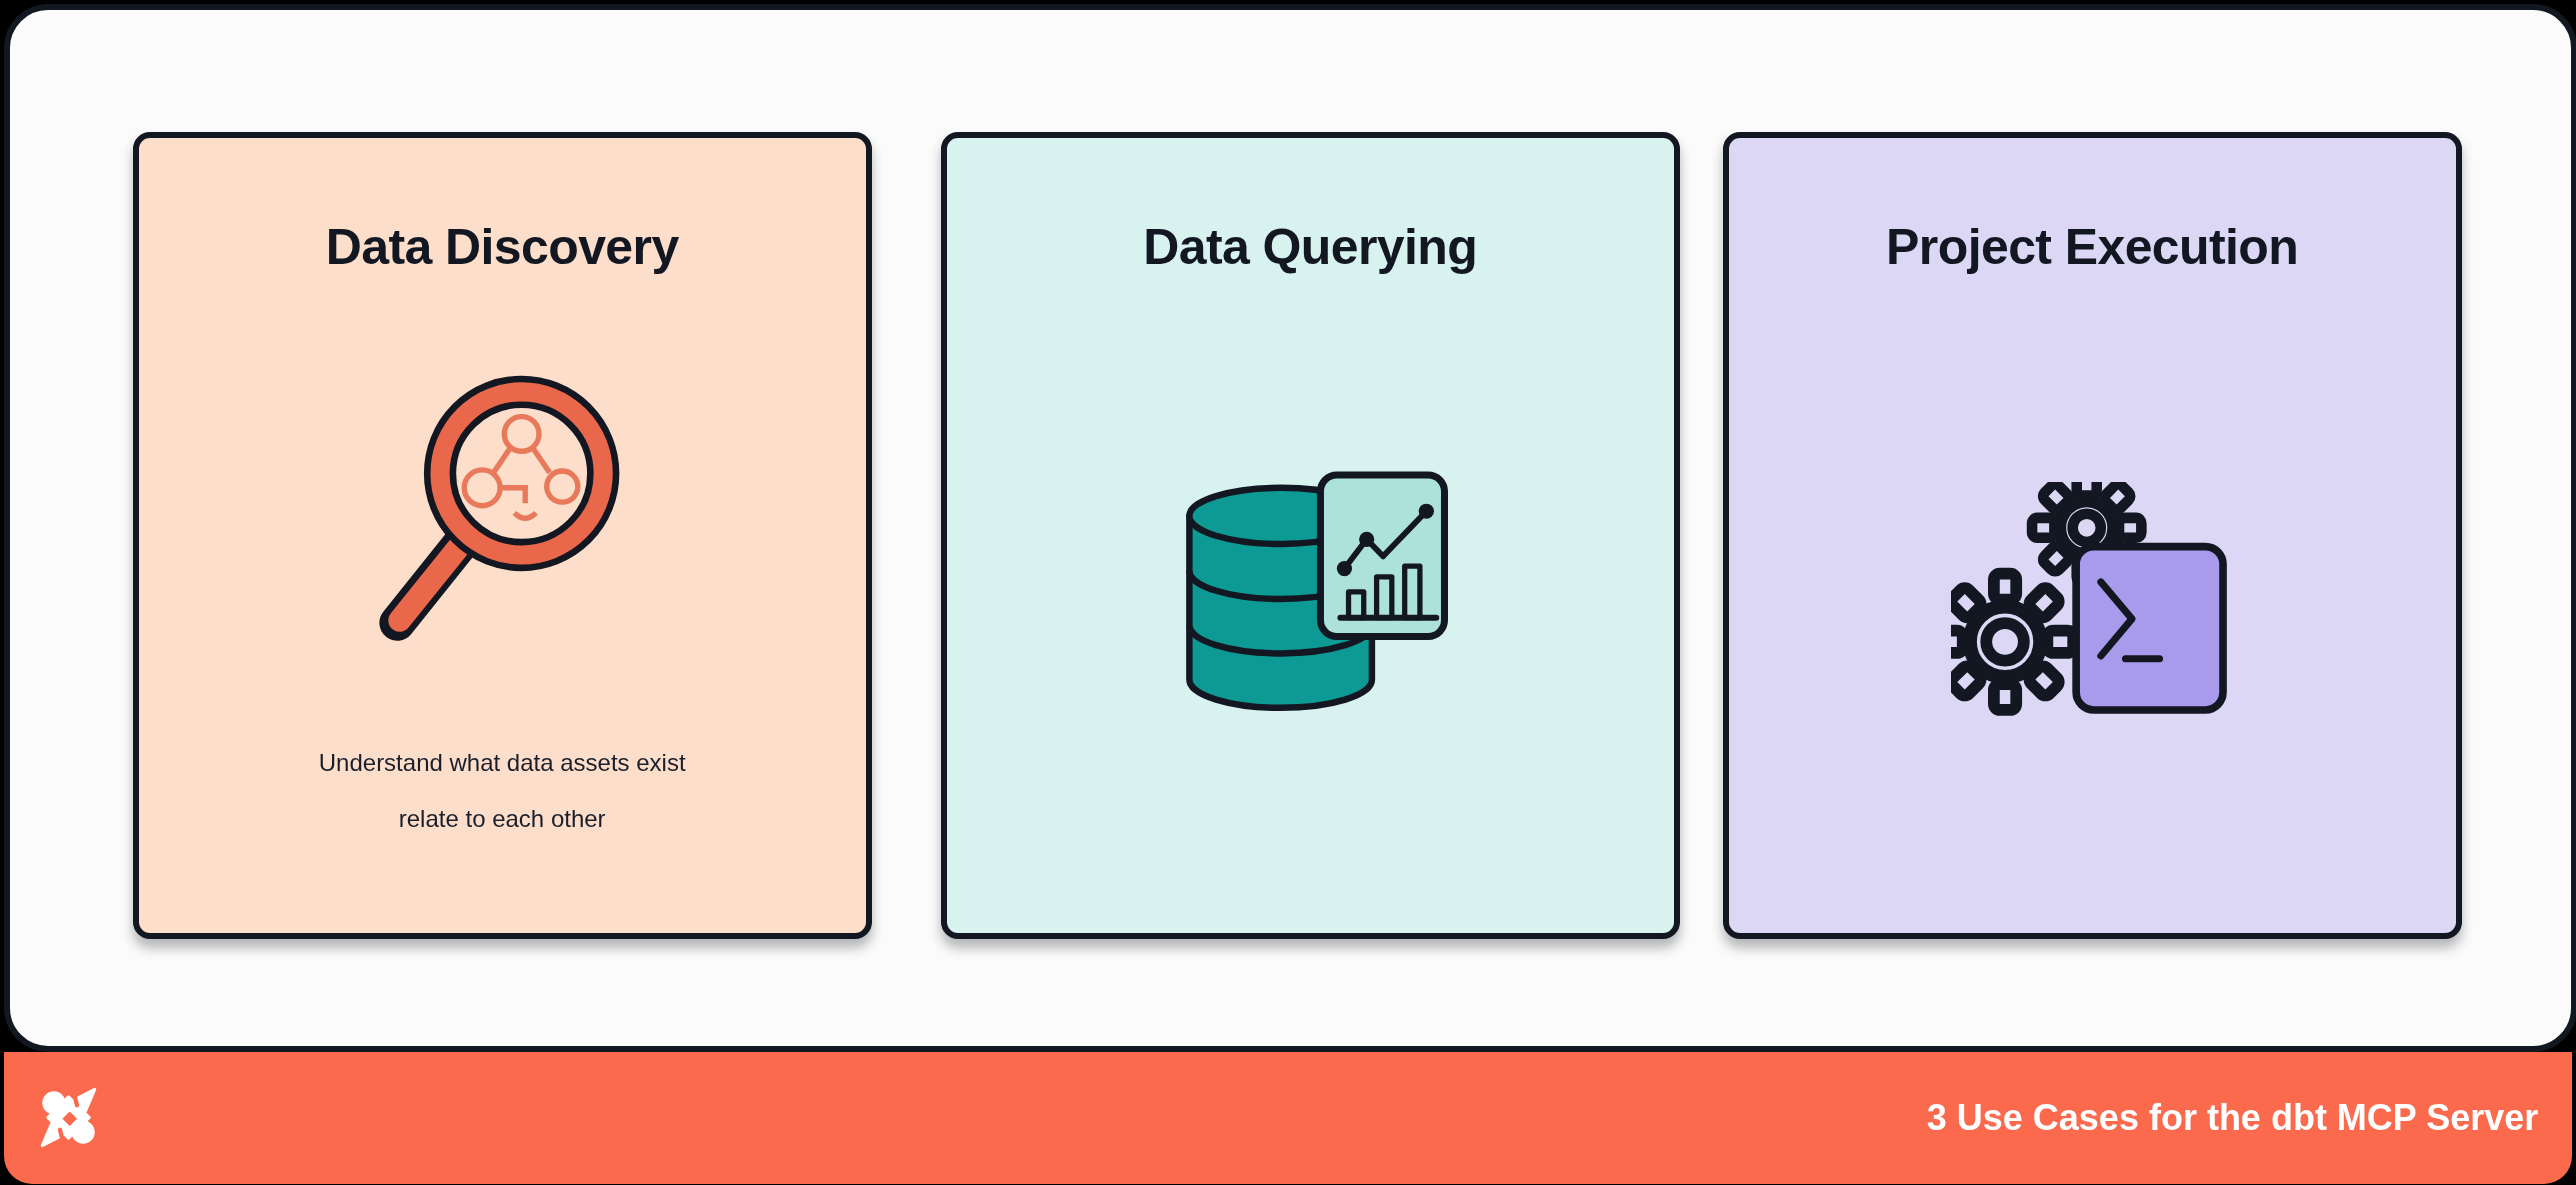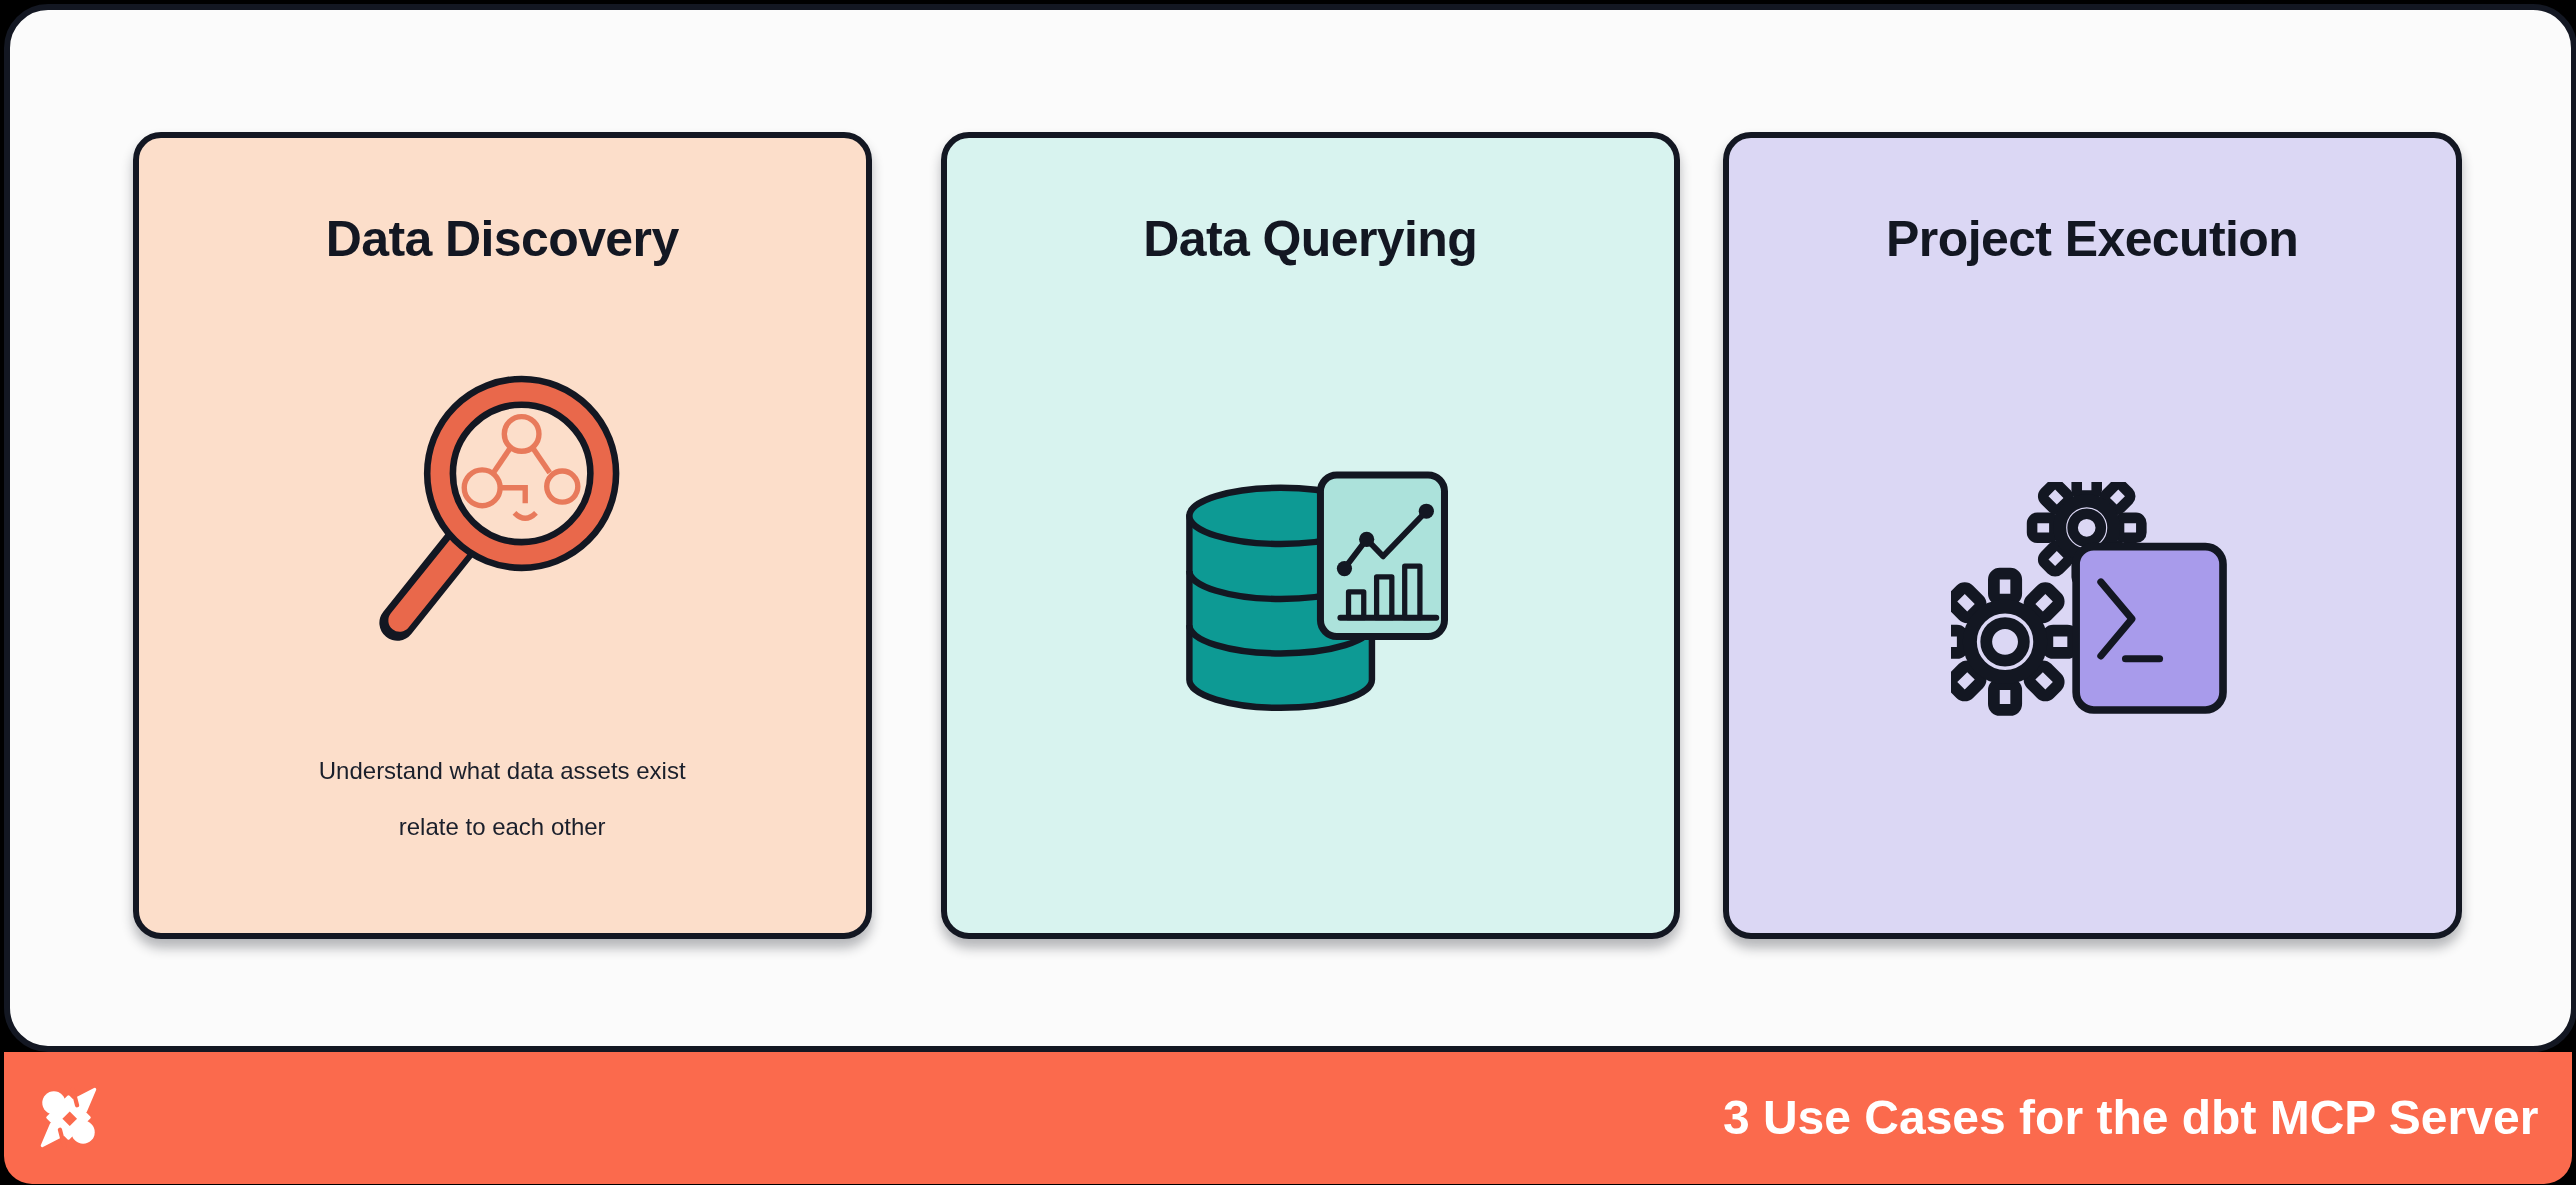--- a/index.html
+++ b/index.html
@@ -6,44 +6,44 @@
   body{
     width:2576px;height:1185px;position:relative;background:#000000;
     font-family:"Liberation Sans", sans-serif;overflow:hidden;
   }
   .panel{
     position:absolute;left:3.7px;top:3.7px;width:2561px;height:1036px;
     background:#FBFBFB;border:6.1px solid #131722;border-radius:44px;
   }
   .card{
     position:absolute;top:122px;width:739px;height:807px;box-sizing:border-box;
-    border:6.1px solid #131722;border-radius:28px;
+    border:6.1px solid #131722;border-radius:17px;
     box-shadow:0 8.6px 12.2px rgba(19,23,34,0.30);
-    display:flex;flex-direction:column;align-items:center;padding:0 31px;
+    display:flex;flex-direction:column;align-items:center;padding:8px 31px;
   }
   .card--discovery{left:123px;background:#FCDECA;}
   .card--querying{left:920px;background:#D8F3EF;margin-left:11px;}
   .card--execution{left:1713px;background:#DBD7F4;}
   .card-title{
     margin-top:72px;font-size:50px;font-weight:700;color:#131722;
     text-align:center;white-space:nowrap;letter-spacing:-0.6px;
   }
   .icon-wrap{flex:1;display:flex;align-items:center;justify-content:center;}
   .card-text{
     margin-bottom:78px;text-align:center;color:#1A1F2B;font-size:24px;
   }
   .card-text .line{white-space:nowrap;line-height:56px;}
   .footer{
     position:absolute;left:3.7px;right:3.7px;top:1052px;bottom:1.2px;
     background:#FB6A4D;border-radius:0 0 28px 28px;
     display:flex;align-items:center;justify-content:space-between;
     padding:0 34px;box-sizing:border-box;
   }
   .footer-title{
-    color:#FFFFFF;font-size:48px;font-weight:700;white-space:nowrap;
+    color:#FFFFFF;font-size:36px;font-weight:700;white-space:nowrap;
   }
   .logo{width:61px;height:61px;display:block;}
 </style>
 </head>
 <body>
 
 <div class="panel">
 
   <div class="card card--discovery">
     <div class="card-title">Data Discovery</div>

